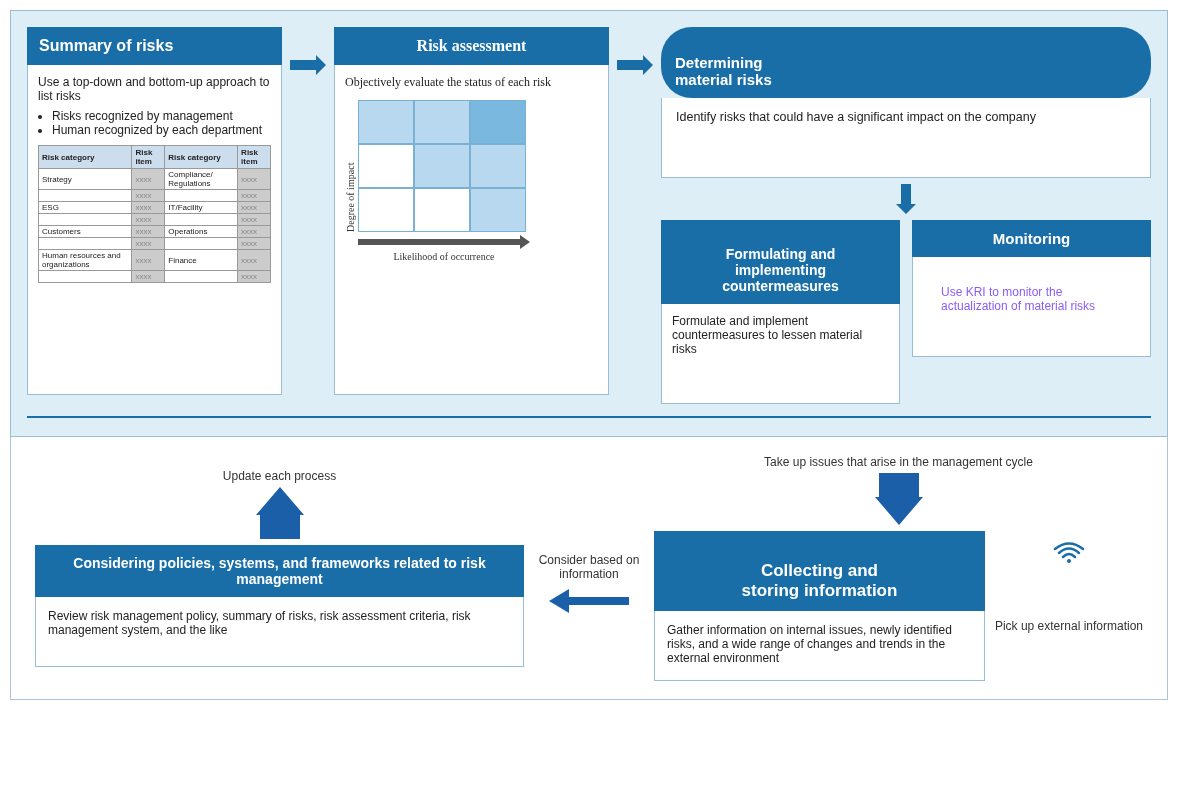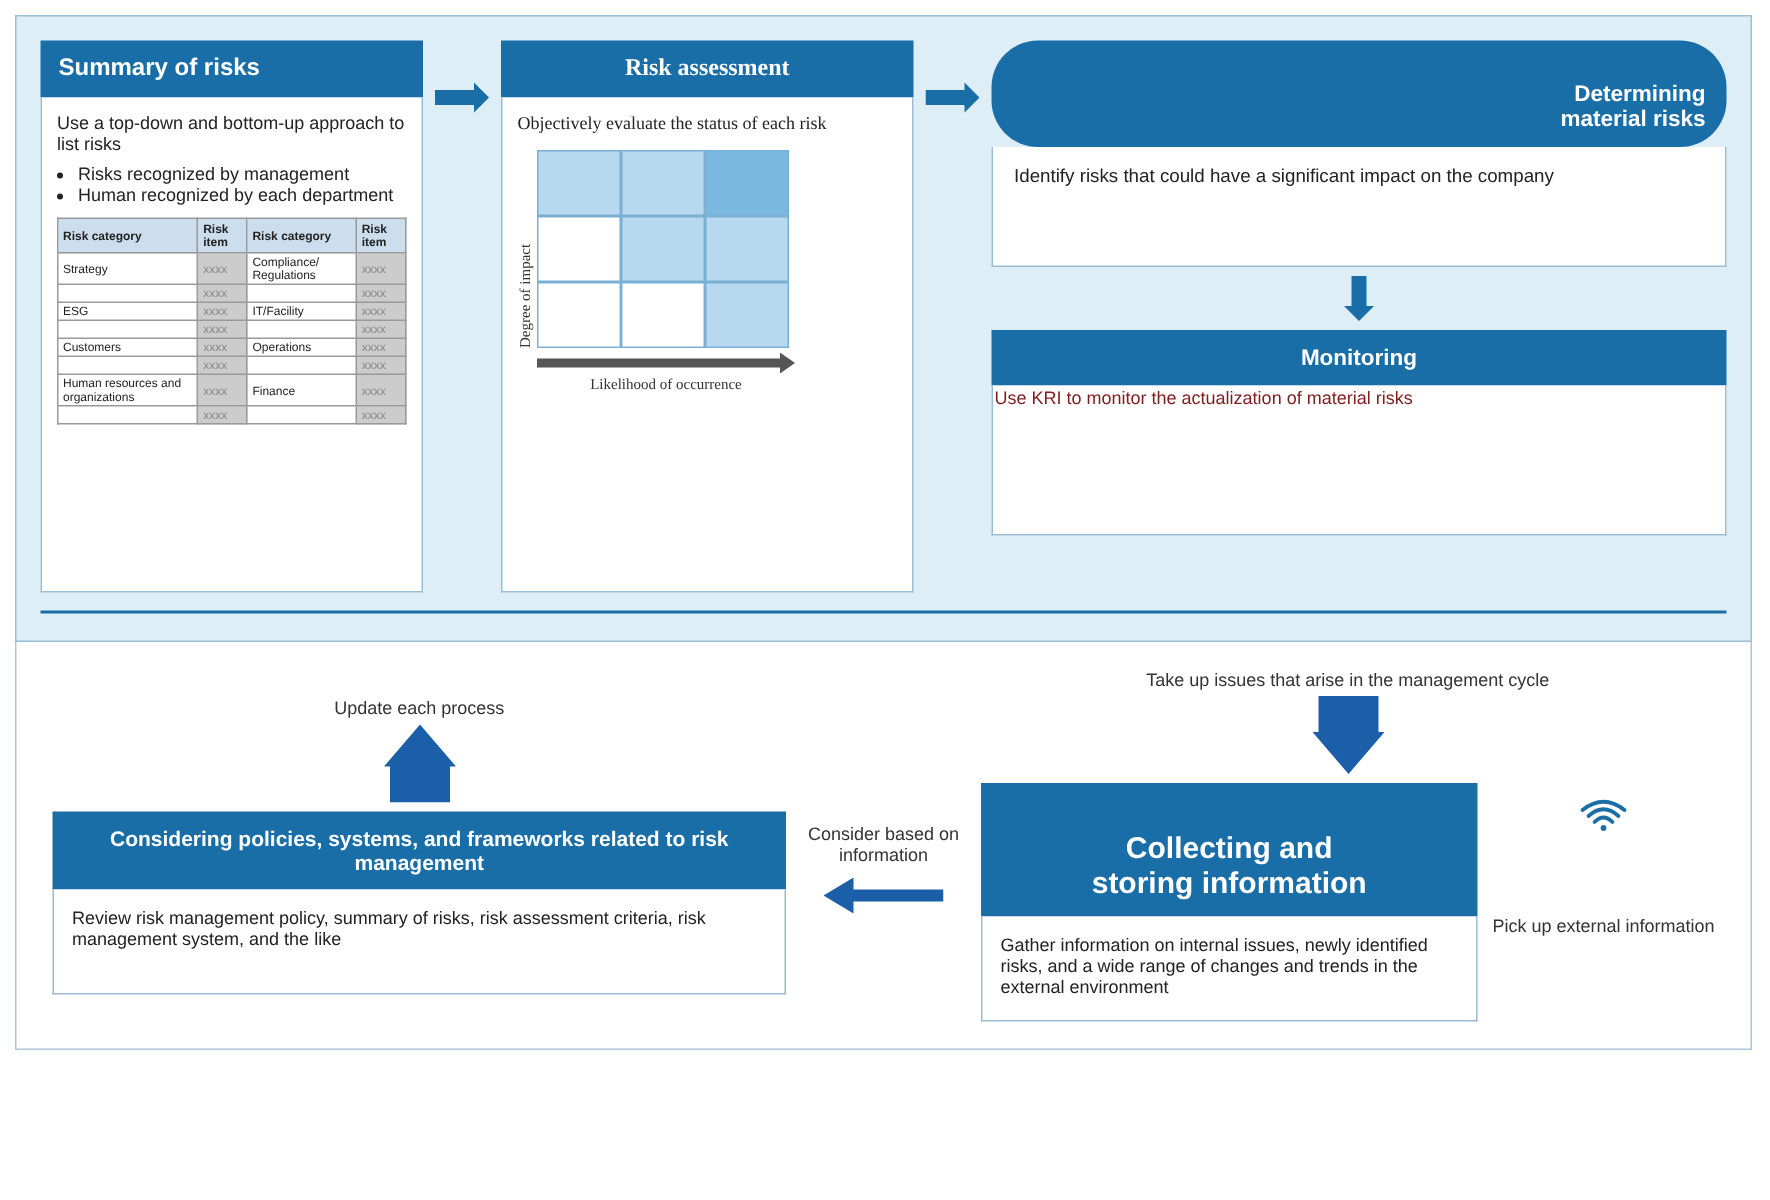--- a/index.html
+++ b/index.html
@@ -141,43 +141,53 @@
 
     <div style="display:flex; align-items:center; padding:0 8px; padding-top:28px;">
       <svg width="36" height="20" viewBox="0 0 36 20">
           <polygon points="0,5 26,5 26,0 36,10 26,20 26,15 0,15" fill="#1a6ea8"></polygon>
         </svg>
     </div>
 
     <div style="flex:1; display:flex; flex-direction:column; gap:0;">
 
       <div style="width:100%;">
-        <div style="background:#1a6ea8; color:#fff; font-weight:bold; font-size:15px; padding:10px 14px; text-align:right; white-space:pre-line;border-radius:31px;">
+        <div style="background:#1a6ea8; color:#fff; font-weight:bold; font-size:15px; padding:10px 14px; text-align:left; white-space:pre-line;border-radius:31px;">
           <span>Determining
 material risks</span>
         </div>
         <div style="background:#fff; border:1.5px solid #9abcd4; border-top:none; padding:12px 14px; font-size:12.5px; color:#222; min-height:80px;">
           <span>Identify risks that could have a significant impact on the company</span>
         </div>
       </div>
 
       <div style="display:flex; justify-content:center; margin:6px 0;">
         <svg width="20" height="30" viewBox="0 0 20 30">
             <polygon points="5,0 15,0 15,20 20,20 10,30 0,20 5,20" fill="#1a6ea8"></polygon>
           </svg>
       </div>
 
       <div style="display:flex; flex-direction:row; gap:12px;">
 
+        <div style="flex:1;">
+          <div style="background:#1a6ea8; color:#fff; font-weight:bold; font-size:14px; padding:10px 10px; text-align:center; white-space:pre-line;">
+            <span>Formulating and
+implementing
+countermeasures</span>
+          </div>
+          <div style="background:#fff; border:1.5px solid #9abcd4; border-top:none; padding:10px; font-size:12px; color:#222; min-height:100px;">
+            <span>Formulate and implement countermeasures to lessen material risks</span>
+          </div>
+        </div>
 
         <div style="flex:1;">
           <div style="background:#1a6ea8; color:#fff; font-weight:bold; font-size:15px; padding:10px 10px; text-align:center;">
             <span>Monitoring</span>
           </div>
-          <div style="background:#fff; border:1.5px solid #9abcd4; border-top:none; padding:1px; font-size:12px; color:#7f1d1d; min-height:100px;">
+          <div style="background:#fff; border:1.5px solid #9abcd4; border-top:none; padding:28px; font-size:12px; color:#8b5cf6; min-height:100px;">
             <span>Use KRI to monitor the actualization of material risks</span>
           </div>
         </div>
 
       </div>
     </div>
   </div>
 
   <div style="width:100%; height:6px; margin-top:10px; position:relative;">
 
@@ -222,21 +232,21 @@
       <div style="display:flex; flex-direction:column; align-items:center; margin-bottom:6px;">
         <span style="font-size:12px; color:#333; text-align:center; margin-bottom:4px;">Take up issues that arise
 in the management cycle</span>
         <svg width="48" height="52" viewBox="0 0 48 52">
           <polygon points="4,0 44,0 44,24 48,24 24,52 0,24 4,24" fill="#1a5fa8"></polygon>
         </svg>
       </div>
       <div style="display:flex; flex-direction:row; align-items:flex-start; width:100%;">
 
         <div style="flex:1;">
-          <div style="background:#1a6ea8; color:#fff; font-weight:bold; font-size:20px; padding:10px 12px; text-align:center; white-space:pre-line;">
+          <div style="background:#1a6ea8; color:#fff; font-weight:bold; font-size:17px; padding:10px 12px; text-align:center; white-space:pre-line;">
             <span>Collecting and
 storing information</span>
           </div>
           <div style="background:#fff; border:1.5px solid #9abcd4; border-top:none; padding:12px; font-size:12px; color:#222; min-height:70px;">
             <span>Gather information on internal issues, newly identified risks, and a wide range of changes and trends in the external environment</span>
           </div>
         </div>
 
         <div style="display:flex; flex-direction:column; align-items:center; margin-left:10px; margin-top:10px;gap:46px;">
           <svg width="32" height="28" viewBox="0 0 32 28">

